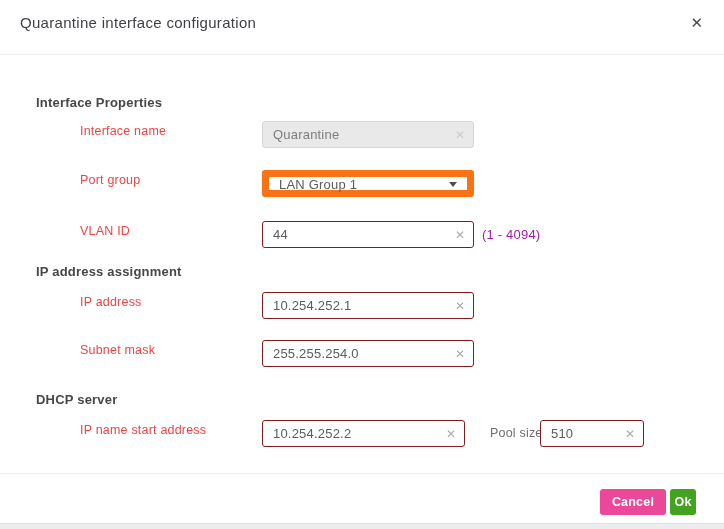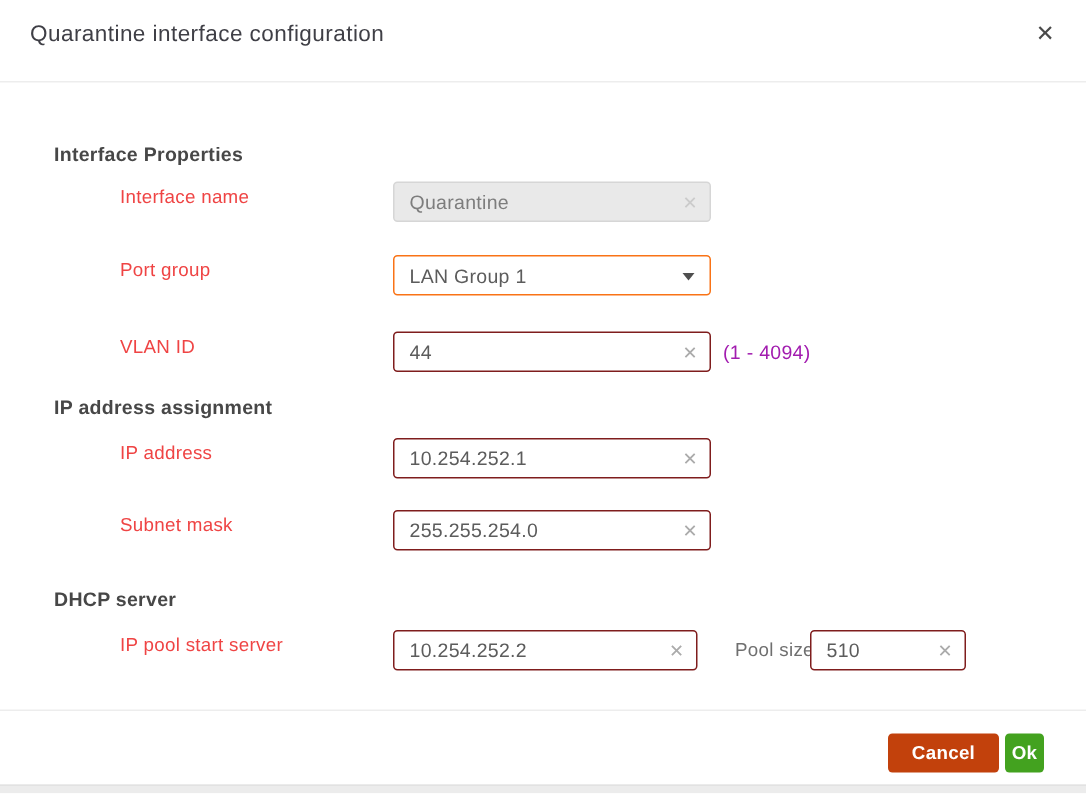--- a/index.html
+++ b/index.html
@@ -37,40 +37,40 @@
     color:#5c5c5c;padding:0 26px 0 10px;box-sizing:border-box;letter-spacing:.2px;
   }
   .fld.disabled{background:#e9e9e9;border-color:#d6d6d6;}
   .fld.disabled input{color:#7d7d7d;}
   .clear{
     position:absolute;right:8px;top:50%;transform:translateY(-50%);
     font-size:12px;color:#ababab;cursor:pointer;line-height:12px;
   }
   .clear.dis{color:#cbcbcb;cursor:default;}
   .select{
-    position:absolute;height:27px;border:1px solid #f97316;border-radius:3px;
+    position:absolute;height:27px;border:7px solid #f97316;border-radius:3px;
     background:#fff;box-sizing:border-box;cursor:pointer;
   }
   .select .sel-text{
     position:absolute;left:10px;top:50%;transform:translateY(-50%);
     font-size:13px;color:#5c5c5c;letter-spacing:.2px;
   }
   .caret{
     position:absolute;right:10px;top:50%;margin-top:-2px;width:0;height:0;
     border-left:4.5px solid transparent;border-right:4.5px solid transparent;
     border-top:5px solid #4f4f4f;
   }
   .hint{position:absolute;font-size:13px;color:#a21caf;line-height:16px;letter-spacing:.2px;}
   .inline-label{position:absolute;font-size:12.5px;color:#6f6f6f;line-height:16px;letter-spacing:.2px;}
   .btn{
     position:absolute;top:489px;height:26px;border:none;border-radius:3px;
     color:#ffffff;font-family:"Liberation Sans", sans-serif;font-size:12.5px;
     font-weight:bold;cursor:pointer;padding:0;text-align:center;letter-spacing:.2px;
   }
-  .btn-cancel{right:58px;width:74px;background:#c2410c;}
+  .btn-cancel{right:58px;width:66px;background:#ec4899;}
   .btn-ok{right:28px;width:26px;background:#43a21f;}
 </style>
 </head>
 <body>
 
 <div class="dialog">
 
   <div class="dlg-title">Quarantine interface configuration</div>
   <div class="dlg-close">✕</div>
   <div class="hr hr-top"></div>
@@ -105,21 +105,21 @@
   </div>
 
   <label class="fld-label" style="top:342px">Subnet mask</label>
   <div class="fld" style="left:262px;top:340px;width:212px">
     <input value="255.255.254.0" style="">
     <span class="clear">✕</span>
   </div>
 
   <div class="sec-title" style="top:392px">DHCP server</div>
 
-  <label class="fld-label" style="top:422px">IP pool start server</label>
+  <label class="fld-label" style="top:422px">IP name start address</label>
   <div class="fld" style="left:262px;top:420px;width:203px">
     <input value="10.254.252.2" style="">
     <span class="clear">✕</span>
   </div>
 
   <span class="inline-label" style="left:490px;top:425px">Pool size</span>
   <div class="fld" style="left:540px;top:420px;width:104px">
     <input value="510" style="">
     <span class="clear">✕</span>
   </div>

